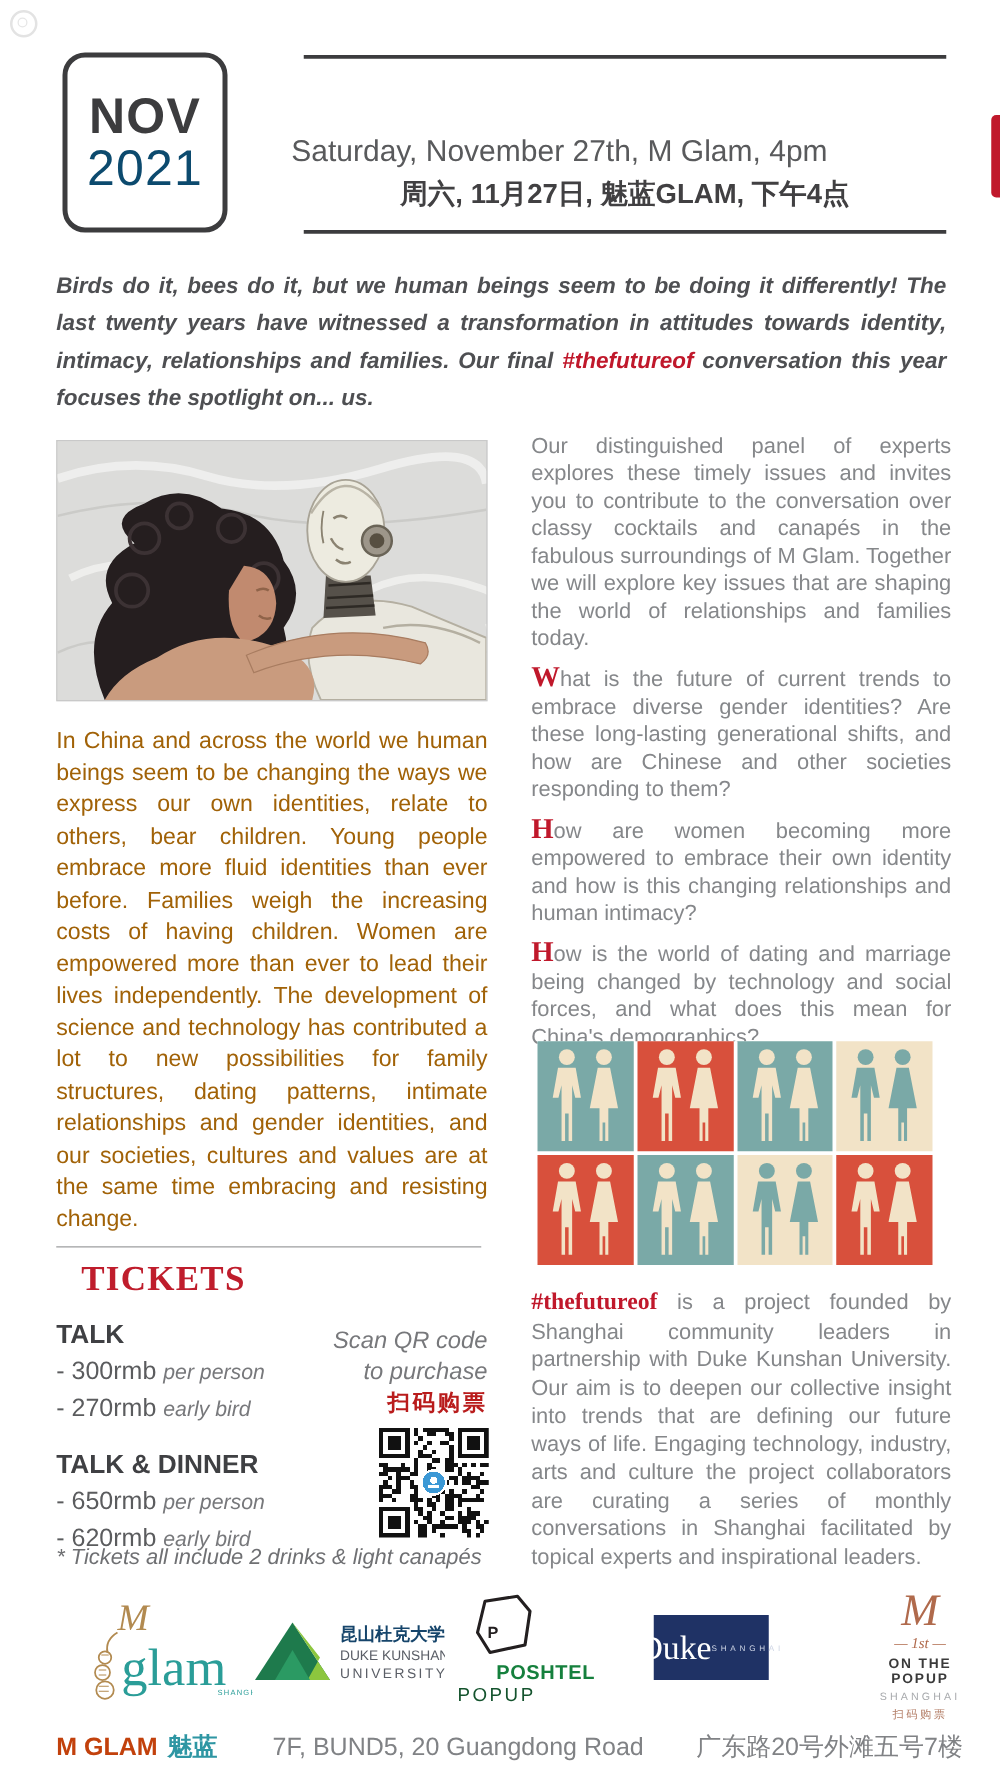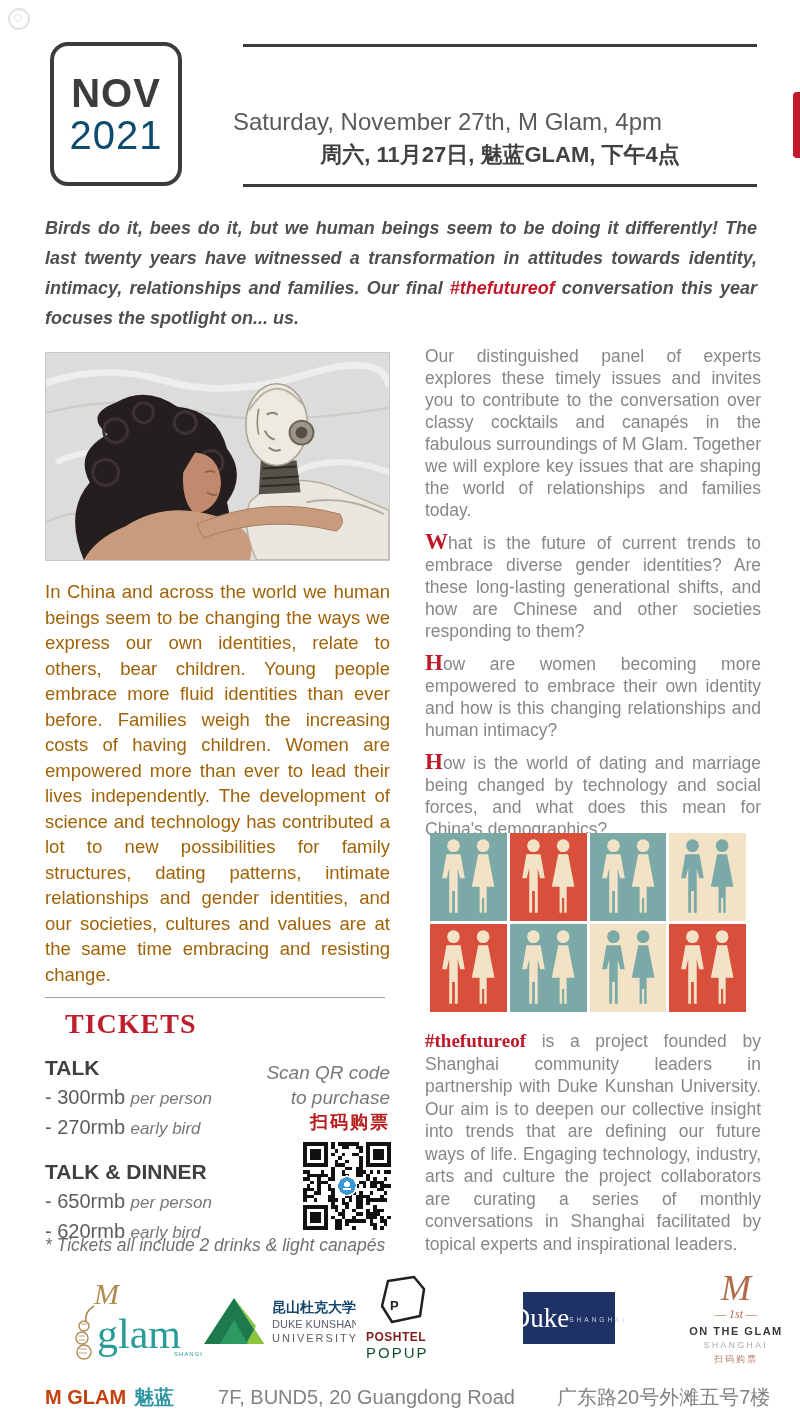--- a/index.html
+++ b/index.html
@@ -69,21 +69,21 @@
   .about{position:absolute;left:425px;top:1030px;width:336px;font-size:17.5px;color:#85878a;
          line-height:22.5px;text-align:justify;}
   .about .hash{font-family:"Liberation Serif",serif;font-weight:bold;color:#c0182b;font-size:19px;}
 
   
   .logo{position:absolute;}
   .logo svg{display:block;}
   .glam-logo{left:42px;top:1274px;}
   .dku-logo{left:198px;top:1286px;}
   .poshtel-logo{left:366px;top:1274px;width:110px;text-align:left;}
-  .poshtel-name{font-size:12px;font-weight:bold;color:#7f1d1d;letter-spacing:.5px;margin-top:4px;}
+  .poshtel-name{font-size:16px;font-weight:bold;color:#15803d;letter-spacing:.5px;margin-top:4px;text-align:right;}
   .poshtel-sub{font-size:15px;color:#14532d;letter-spacing:2px;}
   .duke-logo{left:523px;top:1292px;width:92px;height:52px;background:#1f3265;display:flex;
          flex-direction:row;align-items:center;justify-content:center;}
   .duke-name{font-family:"Liberation Serif",serif;font-size:27px;color:#ffffff;line-height:1;}
   .duke-sub{font-size:6.5px;color:#cdd4e4;letter-spacing:3px;margin-top:3px;}
   .m1st-logo{left:686px;top:1270px;width:100px;text-align:center;}
   .m1st-script{font-family:"Liberation Serif",serif;font-style:italic;font-size:36px;color:#b06a4c;line-height:1;}
   .m1st-mid{font-family:"Liberation Serif",serif;font-style:italic;font-size:12px;color:#b06a4c;margin-top:1px;}
   .m1st-line1{font-size:11px;font-weight:bold;color:#3a3a3a;letter-spacing:1.5px;margin-top:3px;}
   .m1st-line2{font-size:8.5px;color:#a7a9ac;letter-spacing:2.5px;margin-top:3px;}
@@ -503,21 +503,21 @@
   </div>
 
   <div class="logo duke-logo">
     <div class="duke-name">Duke</div>
     <div class="duke-sub">SHANGHAI</div>
   </div>
 
   <div class="logo m1st-logo">
     <div class="m1st-script">M</div>
     <div class="m1st-mid">— <span>1st</span> —</div>
-    <div class="m1st-line1">ON THE GLAM</div>
+    <div class="m1st-line1">ON THE POPUP</div>
     <div class="m1st-line2">SHANGHAI</div>
     <div class="m1st-line3">扫码购票</div>
   </div>
 
   <div class="footer">
     <span class="f-venue">M GLAM</span>
     <span class="f-venue-zh">魅蓝</span>
     <span class="f-addr">7F, BUND5, 20 Guangdong Road</span>
     <span class="f-addr-zh">广东路20号外滩五号7楼</span>
 

